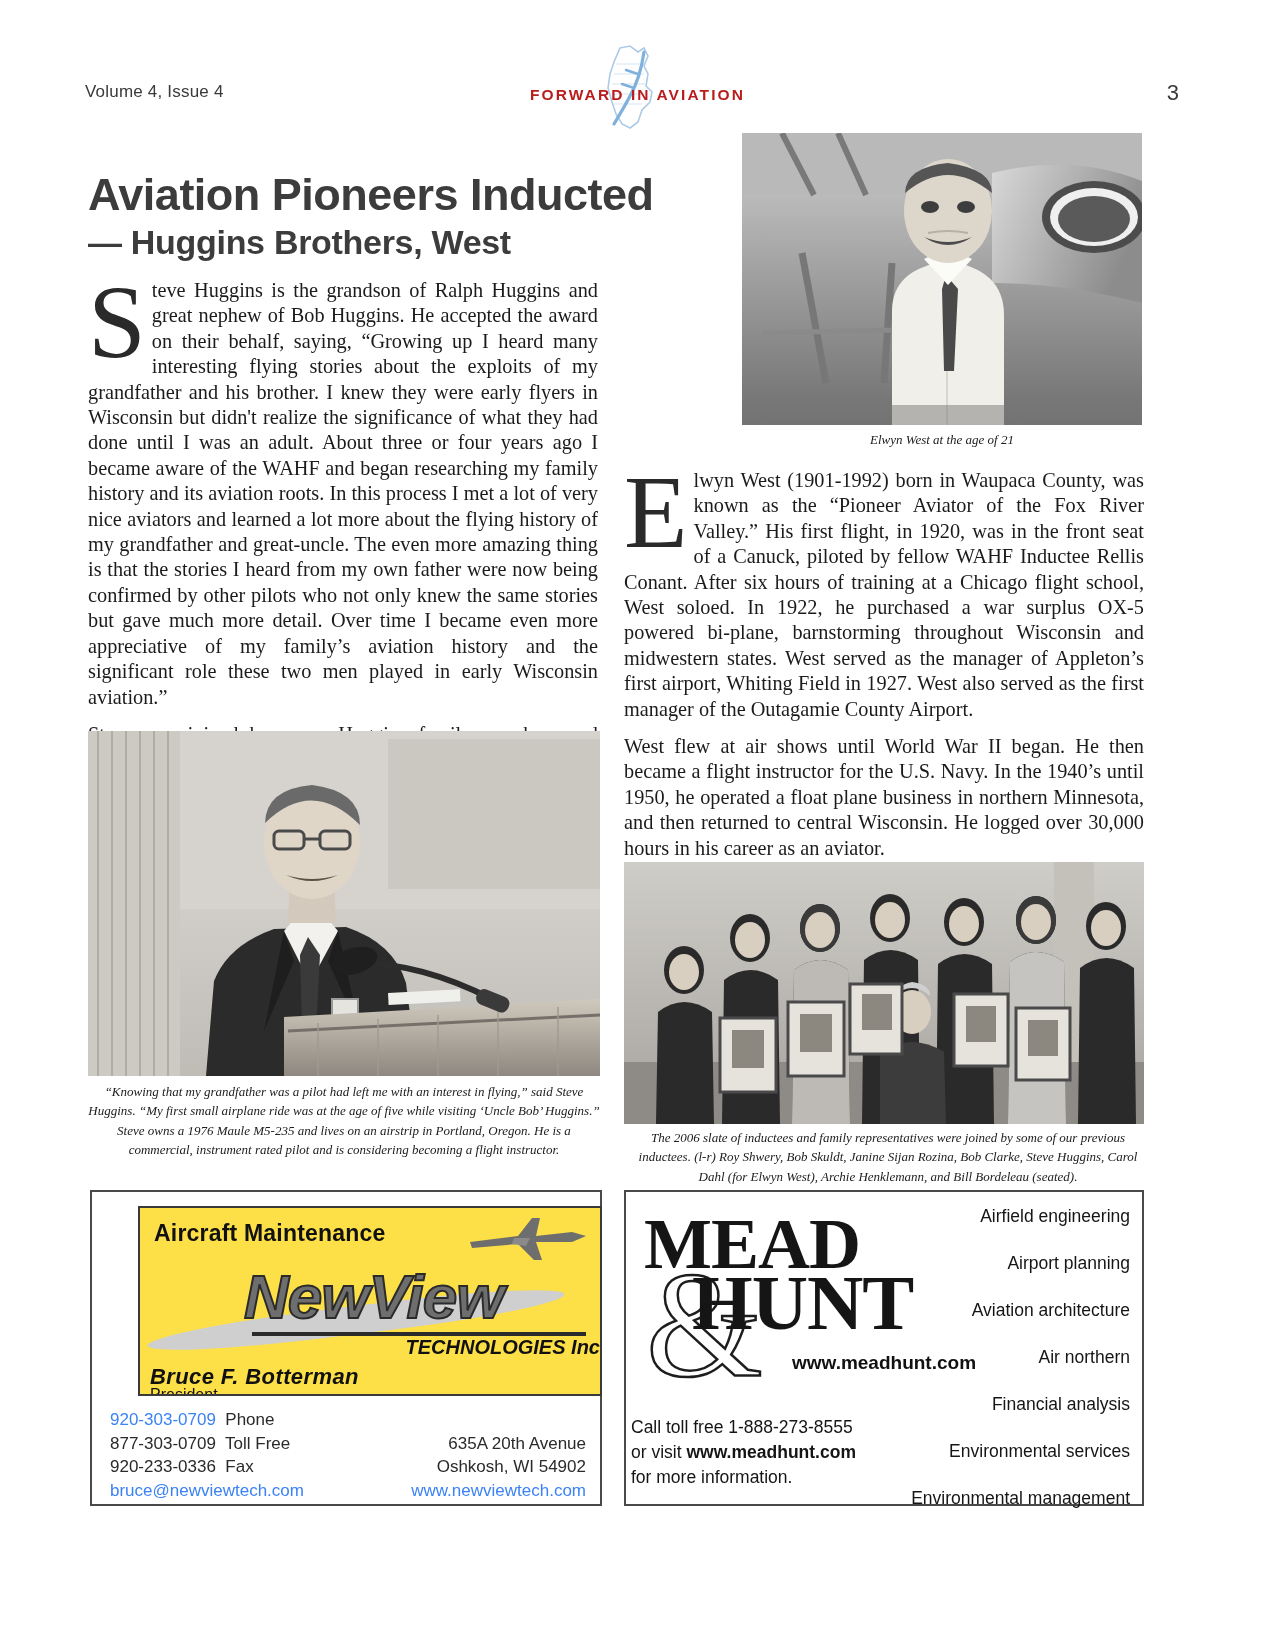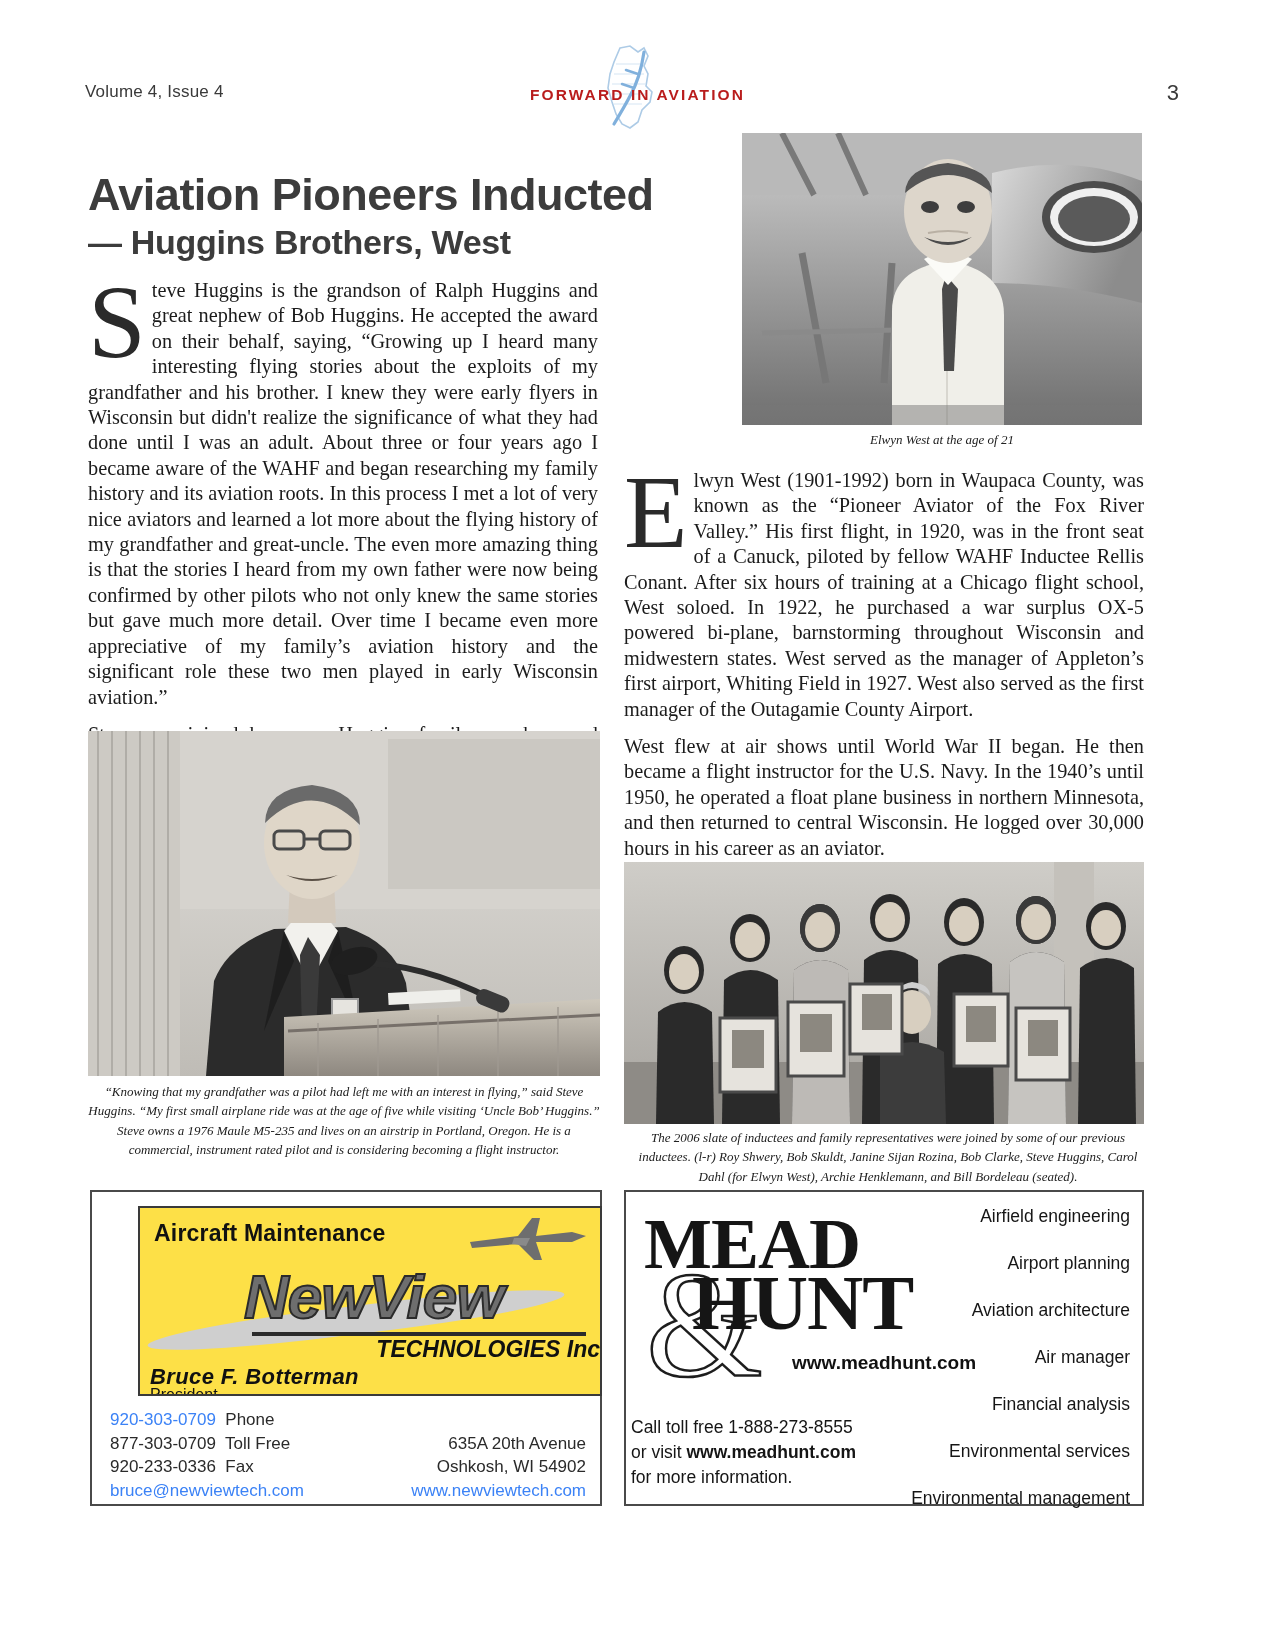--- a/index.html
+++ b/index.html
@@ -130,21 +130,21 @@
     color:#6e6e6e;
     -webkit-text-stroke:2px #2b2b2b;
     text-align:left;
   }
   .nv-rule {
     position:absolute; left:112px; top:124px; width:334px; height:4px; background:#2b2b2b;
   }
   .nv-tech {
     position:absolute; left:170px; top:128px; width:290px;
     font-family:"Liberation Sans", sans-serif;
-    font-style:italic; font-weight:bold; font-size:23px; color:#111;
+    font-style:italic; font-weight:bold; font-size:20px; color:#111;
     text-align:right;
   }
   .nv-name {
     position:absolute; left:10px; top:156px;
     font-family:"Liberation Sans", sans-serif;
     font-style:italic; font-weight:bold; font-size:22px; color:#111;
     letter-spacing:.4px;
   }
   .nv-title {
     position:absolute; left:10px; top:178px;
@@ -433,21 +433,21 @@
       <div class="mh-word mh-mead">MEAD</div>
       <div class="mh-amp">&amp;</div>
       <div class="mh-word mh-hunt">HUNT</div>
       <div class="mh-url">www.meadhunt.com</div>
     </div>
 
     <div class="mh-services">
       <div>Airfield engineering</div>
       <div>Airport planning</div>
       <div>Aviation architecture</div>
-      <div>Air manager</div>
+      <div>Air northern</div>
       <div>Financial analysis</div>
       <div>Environmental services</div>
       <div>Environmental management</div>
     </div>
 
     <div class="mh-contact">
       <div>Call toll free 1-888-273-8555</div>
       <div><span>or visit </span><b>www.meadhunt.com</b></div>
       <div>for more information.</div>
     </div>

